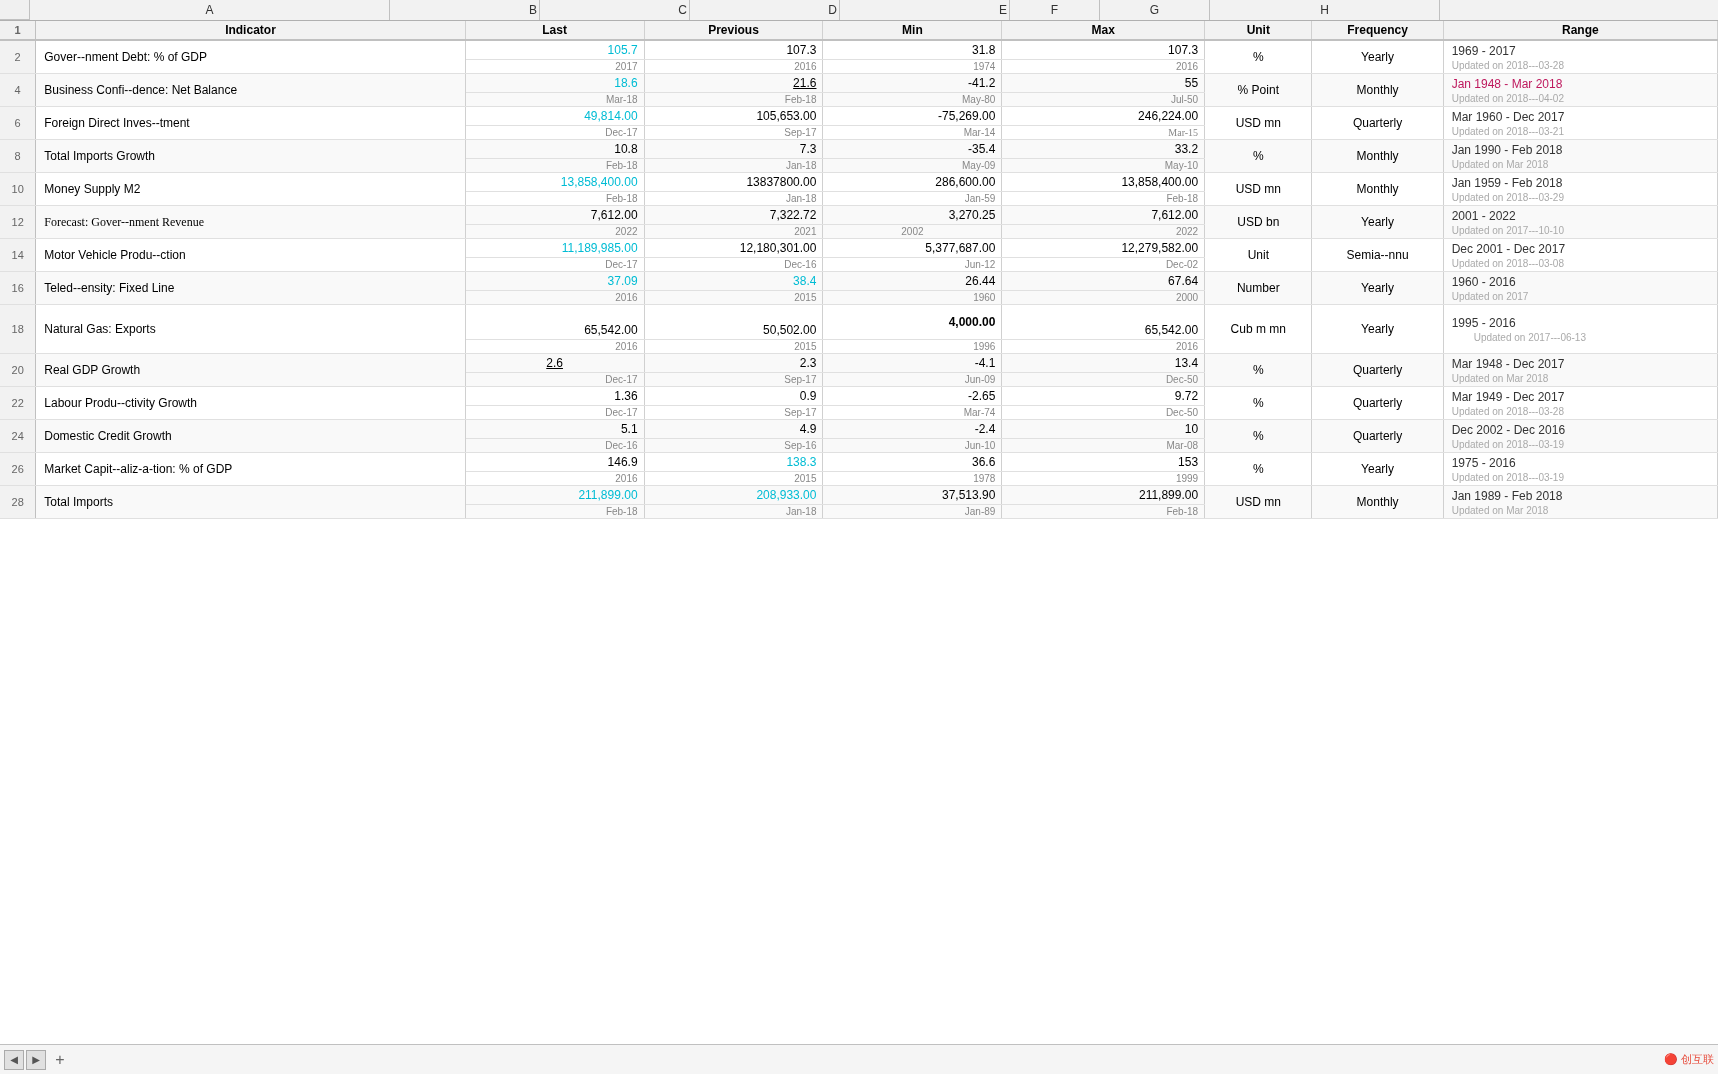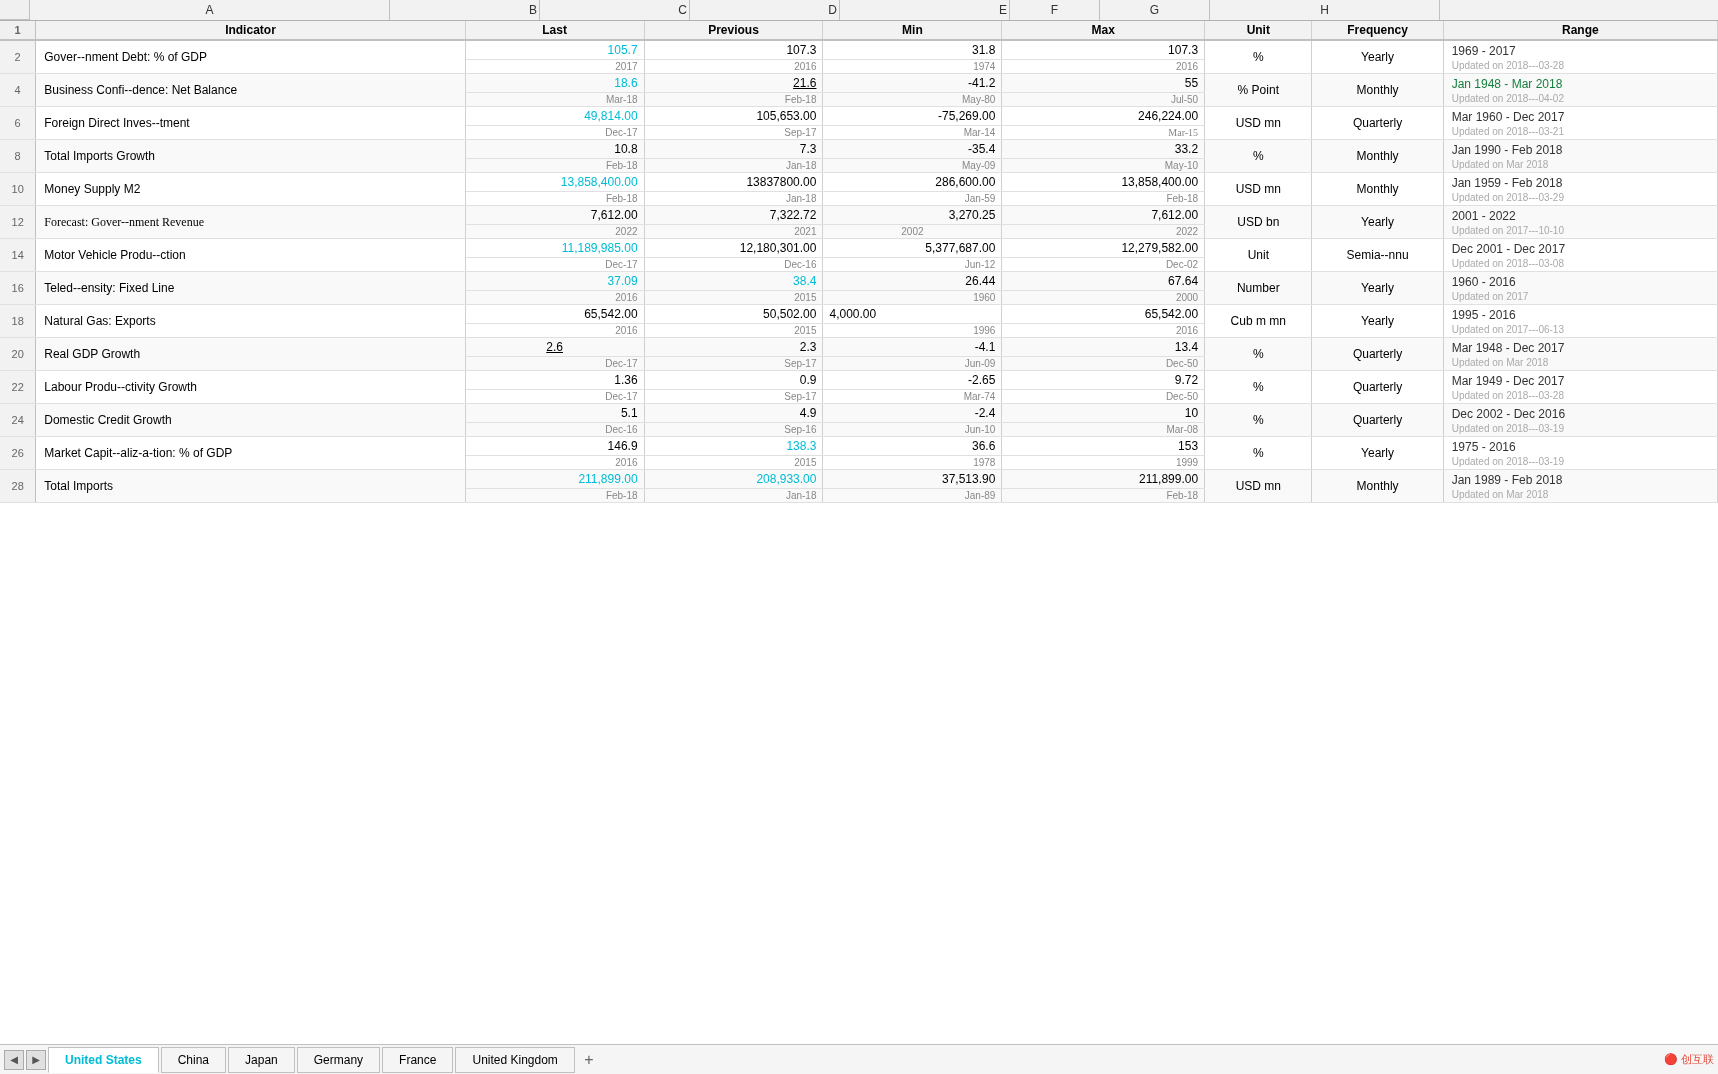--- a/index.html
+++ b/index.html
@@ -119,21 +119,21 @@
           <tr style="background: rgb(249, 249, 249);">
             <td rowspan="2" style="background: rgb(242, 242, 242); border-right: 1px solid rgb(192, 192, 192); text-align: center; font-size: 11px; color: rgb(102, 102, 102); vertical-align: middle;">4</td>
             <td rowspan="2" style="vertical-align: middle; padding: 2px 8px; font-size: 12px; border-right: 1px solid rgb(208, 208, 208); background: rgb(249, 249, 249);">Business Confi--dence: Net Balance</td>
             <td style="text-align: right; padding: 2px 6px; font-size: 12px; border-right: 1px solid rgb(208, 208, 208); vertical-align: bottom; color: rgb(0, 188, 212);">18.6</td>
             <td style="text-align: right; padding: 2px 6px; font-size: 12px; border-right: 1px solid rgb(208, 208, 208); vertical-align: bottom; text-decoration: underline;">21.6</td>
             <td style="text-align: right; padding: 2px 6px; font-size: 12px; border-right: 1px solid rgb(208, 208, 208); vertical-align: bottom;">-41.2</td>
             <td style="text-align: right; padding: 2px 6px; font-size: 12px; border-right: 1px solid rgb(208, 208, 208); vertical-align: bottom;">55</td>
             <td rowspan="2" style="text-align: center; padding: 2px 4px; font-size: 12px; border-right: 1px solid rgb(208, 208, 208); vertical-align: middle; background: rgb(249, 249, 249);">% Point</td>
             <td rowspan="2" style="text-align: center; padding: 2px 4px; font-size: 12px; border-right: 1px solid rgb(208, 208, 208); vertical-align: middle; background: rgb(249, 249, 249);">Monthly</td>
             <td rowspan="2" style="padding: 2px 8px; font-size: 12px; border-right: 1px solid rgb(208, 208, 208); vertical-align: middle; background: rgb(249, 249, 249);">
-              <div style="font-size: 12px; color: #15803d;">Jan 1948 - Mar 2018</div>
+              <div style="font-size: 12px; color: #be185d;">Jan 1948 - Mar 2018</div>
               <div style="font-size: 10px; color: rgb(170, 170, 170); margin-top: 2px;">Updated on 2018---04-02</div>
             </td>
           </tr>
           <tr style="background: rgb(249, 249, 249);">
             <td style="text-align: right; padding: 1px 6px; font-size: 10px; color: rgb(136, 136, 136); border-right: 1px solid rgb(208, 208, 208); vertical-align: top;">Mar-18</td>
             <td style="text-align: right; padding: 1px 6px; font-size: 10px; color: rgb(136, 136, 136); border-right: 1px solid rgb(208, 208, 208); vertical-align: top;">Feb-18</td>
             <td style="text-align: right; padding: 1px 6px; font-size: 10px; color: rgb(136, 136, 136); border-right: 1px solid rgb(208, 208, 208); vertical-align: top;">May-80</td>
             <td style="text-align: right; padding: 1px 6px; font-size: 10px; color: rgb(136, 136, 136); border-right: 1px solid rgb(208, 208, 208); vertical-align: top;">Jul-50</td>
           </tr>
           <tr style="background: rgb(255, 255, 255);">
@@ -254,27 +254,27 @@
             <td style="text-align: right; padding: 1px 6px; font-size: 10px; color: rgb(136, 136, 136); border-right: 1px solid rgb(208, 208, 208); vertical-align: top;">2016</td>
             <td style="text-align: right; padding: 1px 6px; font-size: 10px; color: rgb(136, 136, 136); border-right: 1px solid rgb(208, 208, 208); vertical-align: top;">2015</td>
             <td style="text-align: right; padding: 1px 6px; font-size: 10px; color: rgb(136, 136, 136); border-right: 1px solid rgb(208, 208, 208); vertical-align: top;">1960</td>
             <td style="text-align: right; padding: 1px 6px; font-size: 10px; color: rgb(136, 136, 136); border-right: 1px solid rgb(208, 208, 208); vertical-align: top;">2000</td>
           </tr>
           <tr style="background: rgb(255, 255, 255);">
             <td rowspan="2" style="background: rgb(242, 242, 242); border-right: 1px solid rgb(192, 192, 192); text-align: center; font-size: 11px; color: rgb(102, 102, 102); vertical-align: middle;">18</td>
             <td rowspan="2" style="vertical-align: middle; padding: 2px 8px; font-size: 12px; border-right: 1px solid rgb(208, 208, 208); background: rgb(255, 255, 255);">Natural Gas: Exports</td>
             <td style="text-align: right; padding: 2px 6px; font-size: 12px; border-right: 1px solid rgb(208, 208, 208); vertical-align: bottom;">65,542.00</td>
             <td style="text-align: right; padding: 2px 6px; font-size: 12px; border-right: 1px solid rgb(208, 208, 208); vertical-align: bottom;">50,502.00</td>
-            <td style="padding: 2px 6px; font-size: 12px; border-right: 1px solid rgb(208, 208, 208); vertical-align: bottom;">4,000.00</td>
+            <td style="text-align: right; padding: 10px 6px; font-size: 12px; border-right: 1px solid rgb(208, 208, 208); vertical-align: bottom; font-weight: bold;">4,000.00</td>
             <td style="text-align: right; padding: 2px 6px; font-size: 12px; border-right: 1px solid rgb(208, 208, 208); vertical-align: bottom;">65,542.00</td>
             <td rowspan="2" style="text-align: center; padding: 2px 4px; font-size: 12px; border-right: 1px solid rgb(208, 208, 208); vertical-align: middle; background: rgb(255, 255, 255);">Cub m mn</td>
             <td rowspan="2" style="text-align: center; padding: 2px 4px; font-size: 12px; border-right: 1px solid rgb(208, 208, 208); vertical-align: middle; background: rgb(255, 255, 255);">Yearly</td>
             <td rowspan="2" style="padding: 2px 8px; font-size: 12px; border-right: 1px solid rgb(208, 208, 208); vertical-align: middle; background: rgb(255, 255, 255);">
               <div style="font-size: 12px; color: rgb(51, 51, 51);">1995 - 2016</div>
-              <div style="font-size: 10px; color: rgb(170, 170, 170); margin-top: 2px;">Updated on 2017---06-13</div>
+              <div style="font-size: 10px; color: rgb(170, 170, 170); margin-top: 2px; margin-left: 22px;">Updated on 2017---06-13</div>
             </td>
           </tr>
           <tr style="background: rgb(255, 255, 255);">
             <td style="text-align: right; padding: 1px 6px; font-size: 10px; color: rgb(136, 136, 136); border-right: 1px solid rgb(208, 208, 208); vertical-align: top;">2016</td>
             <td style="text-align: right; padding: 1px 6px; font-size: 10px; color: rgb(136, 136, 136); border-right: 1px solid rgb(208, 208, 208); vertical-align: top;">2015</td>
             <td style="text-align: right; padding: 1px 6px; font-size: 10px; color: rgb(136, 136, 136); border-right: 1px solid rgb(208, 208, 208); vertical-align: top;">1996</td>
             <td style="text-align: right; padding: 1px 6px; font-size: 10px; color: rgb(136, 136, 136); border-right: 1px solid rgb(208, 208, 208); vertical-align: top;">2016</td>
           </tr>
           <tr style="background: rgb(249, 249, 249);">
             <td rowspan="2" style="background: rgb(242, 242, 242); border-right: 1px solid rgb(192, 192, 192); text-align: center; font-size: 11px; color: rgb(102, 102, 102); vertical-align: middle;">20</td>
@@ -376,25 +376,17 @@
             <td style="text-align: right; padding: 1px 6px; font-size: 10px; color: rgb(136, 136, 136); border-right: 1px solid rgb(208, 208, 208); vertical-align: top;">Jan-89</td>
             <td style="text-align: right; padding: 1px 6px; font-size: 10px; color: rgb(136, 136, 136); border-right: 1px solid rgb(208, 208, 208); vertical-align: top;">Feb-18</td>
           </tr>
         </tbody>
     </table>
   </div>
 
   <div class="tab-bar">
     <div class="tab-nav-btn">◀</div>
     <div class="tab-nav-btn">▶</div>
-    <div id="tabs-container" style="display:flex;gap:2px;">
-        <div class="tab active">United States</div>
-        <div class="tab">China</div>
-        <div class="tab">Japan</div>
-        <div class="tab">Germany</div>
-        <div class="tab">France</div>
-        <div class="tab">United Kingdom</div>
-      </div>
     <div class="tab-add">+</div>
     <div style="flex:1"></div>
     <div style="font-size:11px;color:#e74c3c;">🔴 <span>创互联</span></div>
   </div>
 </div>
 
 </body></html>

